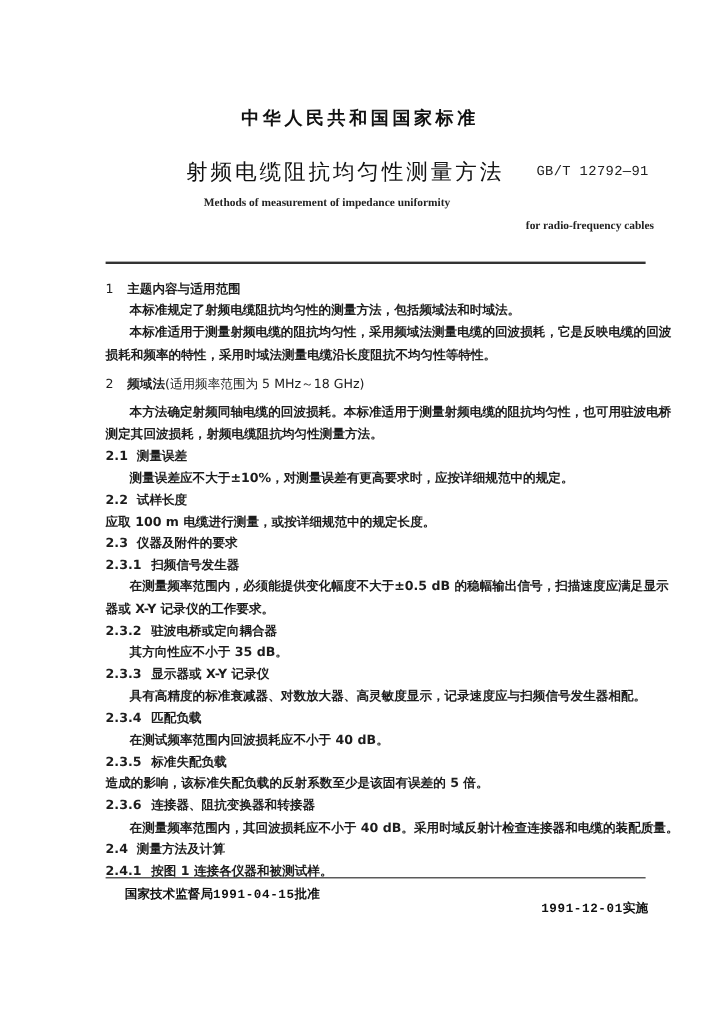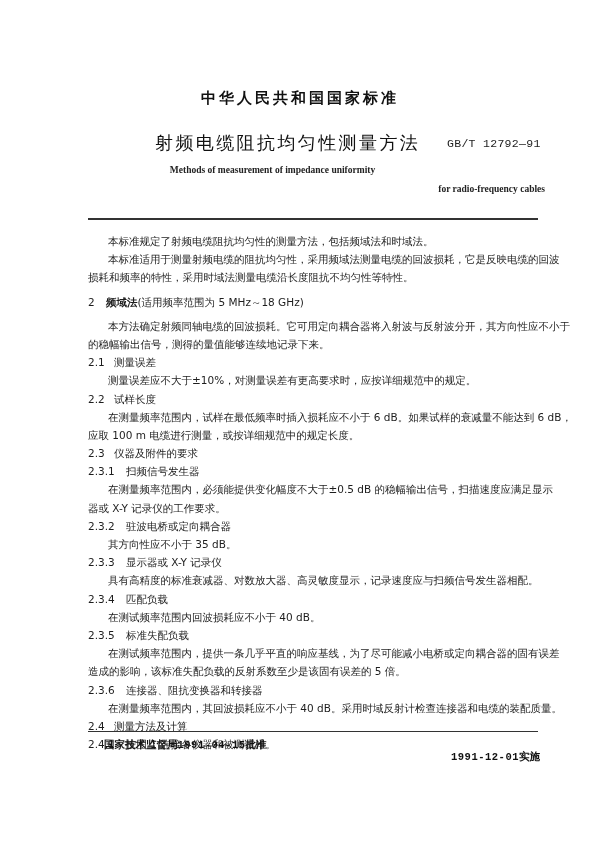--- a/index.html
+++ b/index.html
@@ -38,21 +38,21 @@
     .rule {
       position: absolute; left: 88px; width: 450px; height: 1.5px; background: #333;
     }
     .rule.top { top: 218px; }
     .rule.bottom { top: 731px; height: 1.2px; }
 
     .body-text {
       position: absolute; left: 88px; width: 452px; top: 232px;
       font-size: 10.5px; line-height: 18.2px; color: #1d1d1d;
     }
-    .line { white-space: nowrap; height: 18.2px; }
+    .line { white-space: nowrap; height: 18.2px; font-weight: bold; }
     .indent { padding-left: 20px; }
     .sec-h1 { font-weight: bold; }
     .sec-h1 .num { display: inline-block; width: 18px; font-weight: normal; }
     .sec-h2 .num { display: inline-block; width: 26px; }
     .sec-h3 .num { display: inline-block; width: 38px; }
     .gap-before { margin-top: 6px; }
     .paren { font-weight: normal; }
 
     .footer {
       position: absolute; left: 88px; width: 452px; top: 738px;
@@ -70,39 +70,41 @@
   <div class="std-header">中华人民共和国国家标准</div>
   <div class="title-main">射频电缆阻抗均匀性测量方法</div>
   <div class="std-code">GB/T 12792—91</div>
   <div class="title-en l1">Methods of measurement of impedance uniformity</div>
   <div class="title-en l2">for radio-frequency cables</div>
 
   <div class="rule top"></div>
 
   <div class="body-text">
 
+    <div class="line sec-h1">
+      <span class="num">1</span><span>主题内容与适用范围</span>
+    </div>
     <div class="line indent">本标准规定了射频电缆阻抗均匀性的测量方法，包括频域法和时域法。</div>
     <div class="line indent">本标准适用于测量射频电缆的阻抗均匀性，采用频域法测量电缆的回波损耗，它是反映电缆的回波</div>
     <div class="line">损耗和频率的特性，采用时域法测量电缆沿长度阻抗不均匀性等特性。</div>
 
     <div class="line sec-h1 gap-before">
       <span class="num">2</span><span>频域法</span><span class="paren">(适用频率范围为 5 MHz～18 GHz)</span>
     </div>
-    <div class="line indent gap-before">本方法确定射频同轴电缆的回波损耗。它可用定向耦合器将入射波与反射波分开，其方向性应不小于</div>
-    <div class="line">的稳幅输出信号，测得的量值能够连续地记录下来。</div>
+    <div class="line indent gap-before">本方法确定射频同轴电缆的回波损耗。本标准适用于测量射频电缆的阻抗均匀性，也可用驻波电桥</div>
+    <div class="line">测定其回波损耗，射频电缆阻抗均匀性测量方法。</div>
 
     <div class="line sec-h2">
       <span class="num">2.1</span><span>测量误差</span>
     </div>
     <div class="line indent">测量误差应不大于±10%，对测量误差有更高要求时，应按详细规范中的规定。</div>
 
     <div class="line sec-h2">
       <span class="num">2.2</span><span>试样长度</span>
     </div>
-    <div class="line indent">在测量频率范围内，试样在最低频率时插入损耗应不小于 6 dB。如果试样的衰减量不能达到 6 dB，</div>
     <div class="line">应取 100 m 电缆进行测量，或按详细规范中的规定长度。</div>
 
     <div class="line sec-h2">
       <span class="num">2.3</span><span>仪器及附件的要求</span>
     </div>
 
     <div class="line sec-h3">
       <span class="num">2.3.1</span><span>扫频信号发生器</span>
     </div>
     <div class="line indent">在测量频率范围内，必须能提供变化幅度不大于±0.5 dB 的稳幅输出信号，扫描速度应满足显示</div>
@@ -119,21 +121,20 @@
     <div class="line indent">具有高精度的标准衰减器、对数放大器、高灵敏度显示，记录速度应与扫频信号发生器相配。</div>
 
     <div class="line sec-h3">
       <span class="num">2.3.4</span><span>匹配负载</span>
     </div>
     <div class="line indent">在测试频率范围内回波损耗应不小于 40 dB。</div>
 
     <div class="line sec-h3">
       <span class="num">2.3.5</span><span>标准失配负载</span>
     </div>
-    <div class="line indent">在测试频率范围内，提供一条几乎平直的响应基线，为了尽可能减小电桥或定向耦合器的固有误差</div>
     <div class="line">造成的影响，该标准失配负载的反射系数至少是该固有误差的 5 倍。</div>
 
     <div class="line sec-h3">
       <span class="num">2.3.6</span><span>连接器、阻抗变换器和转接器</span>
     </div>
     <div class="line indent">在测量频率范围内，其回波损耗应不小于 40 dB。采用时域反射计检查连接器和电缆的装配质量。</div>
 
     <div class="line sec-h2">
       <span class="num">2.4</span><span>测量方法及计算</span>
     </div>

